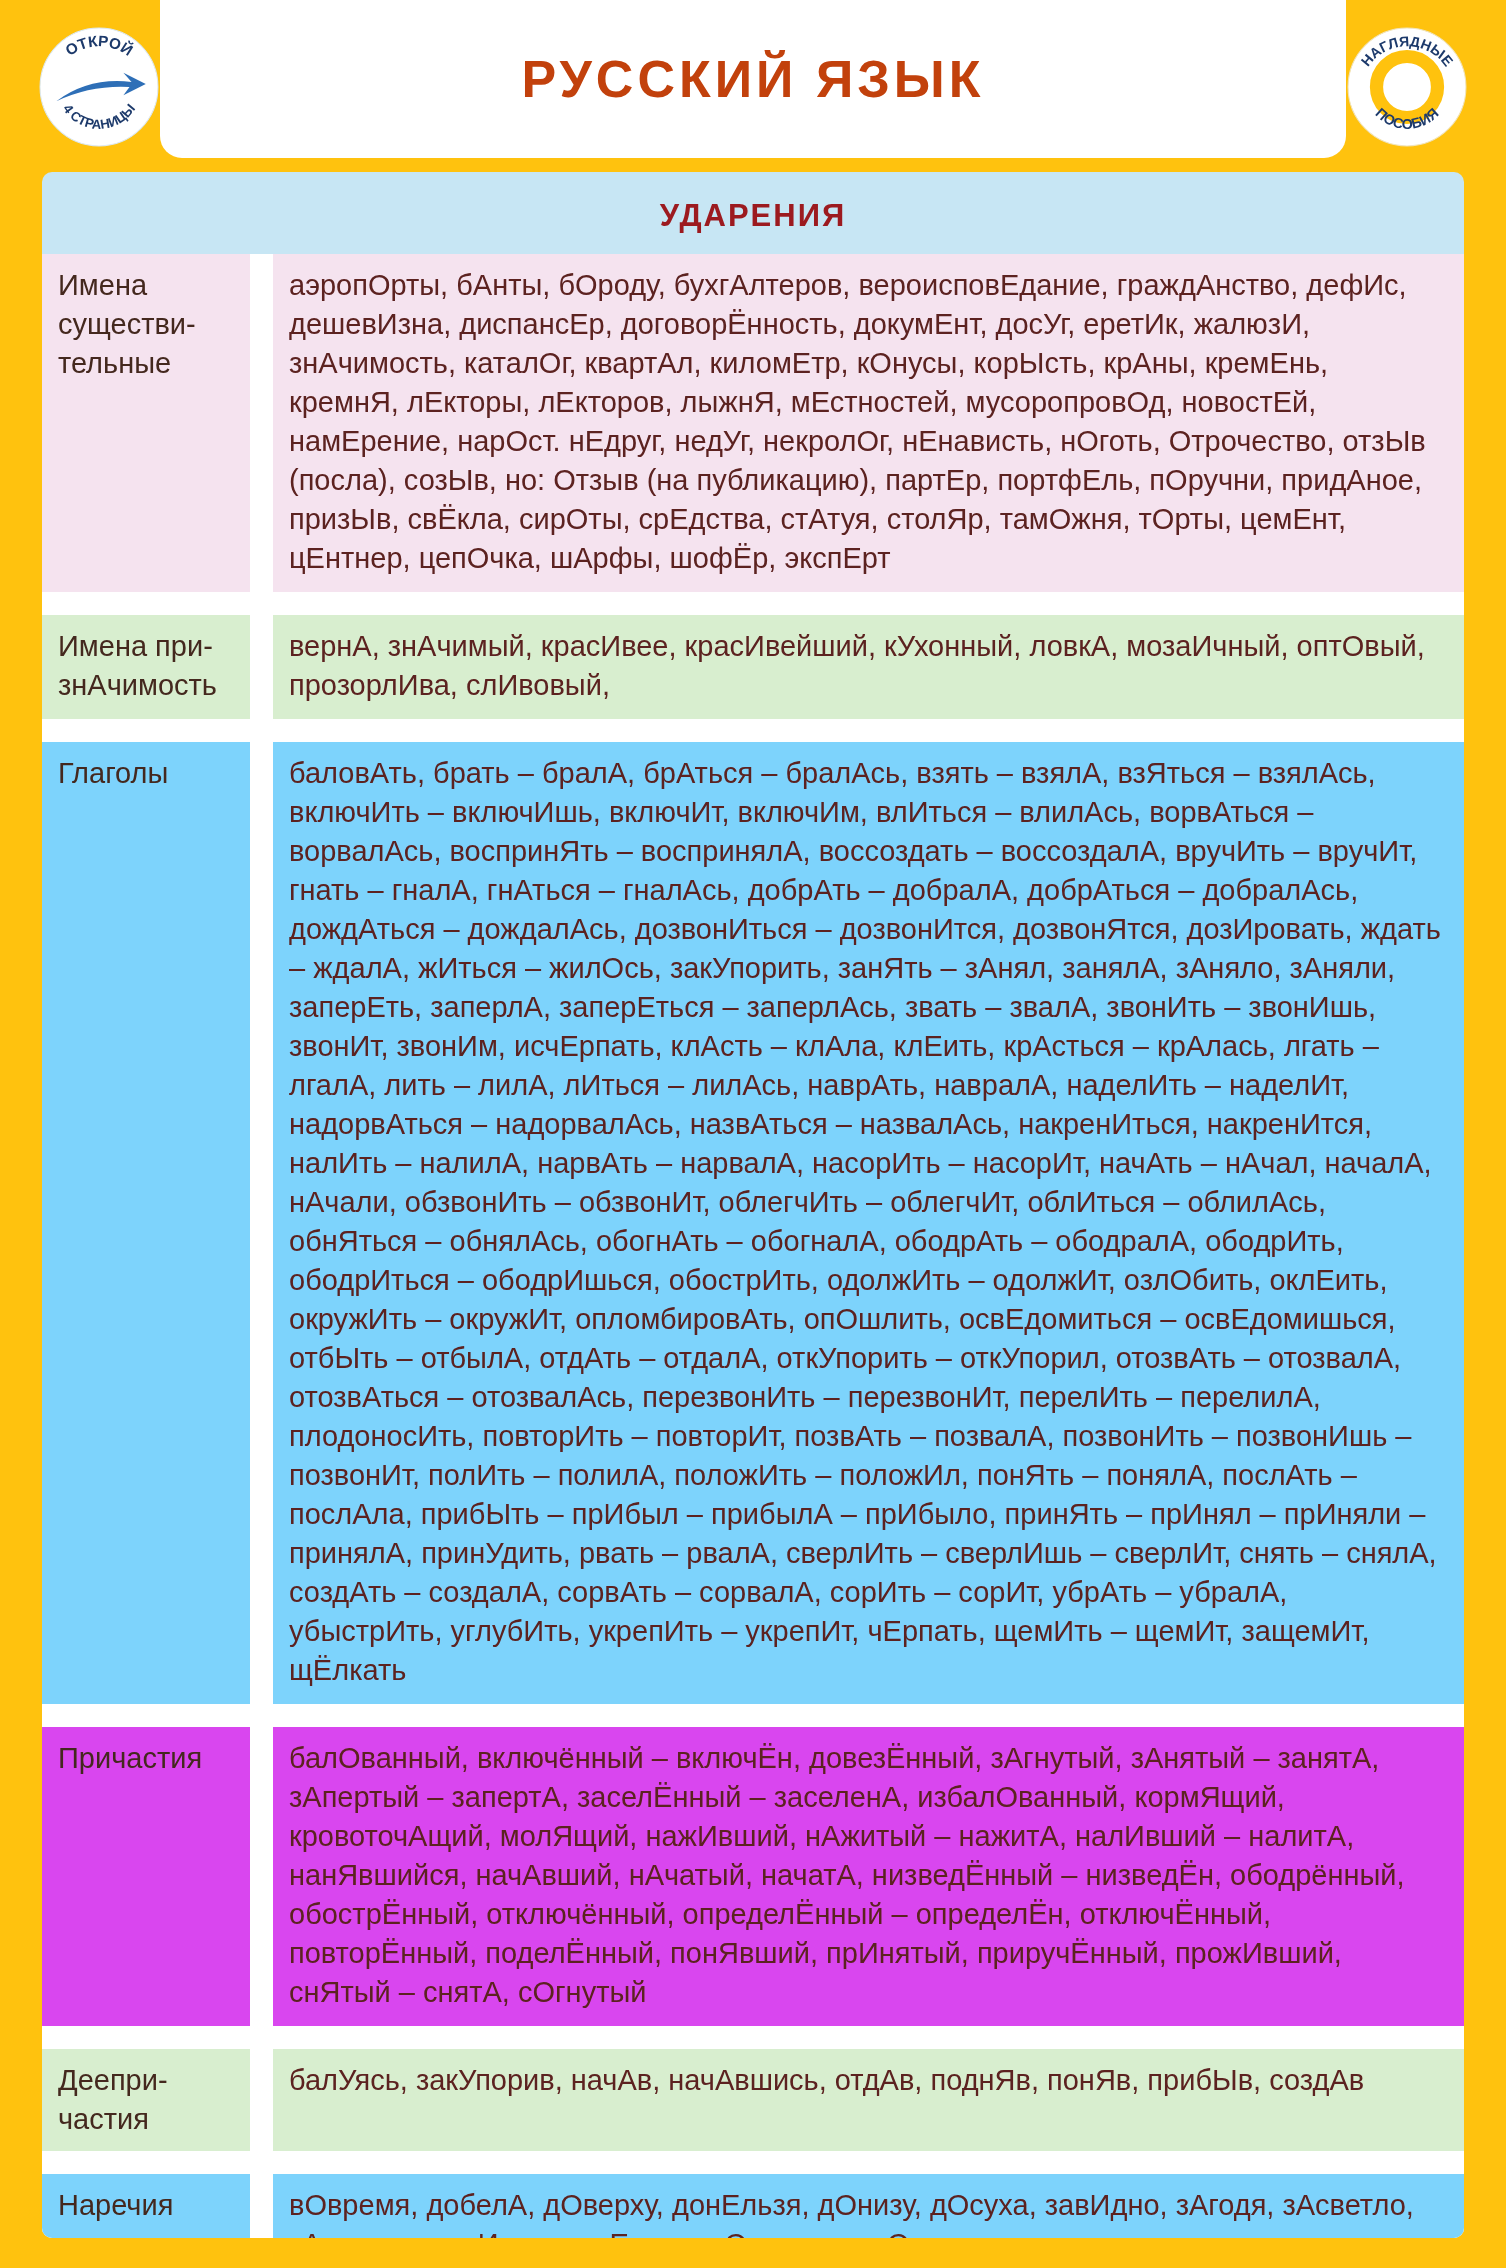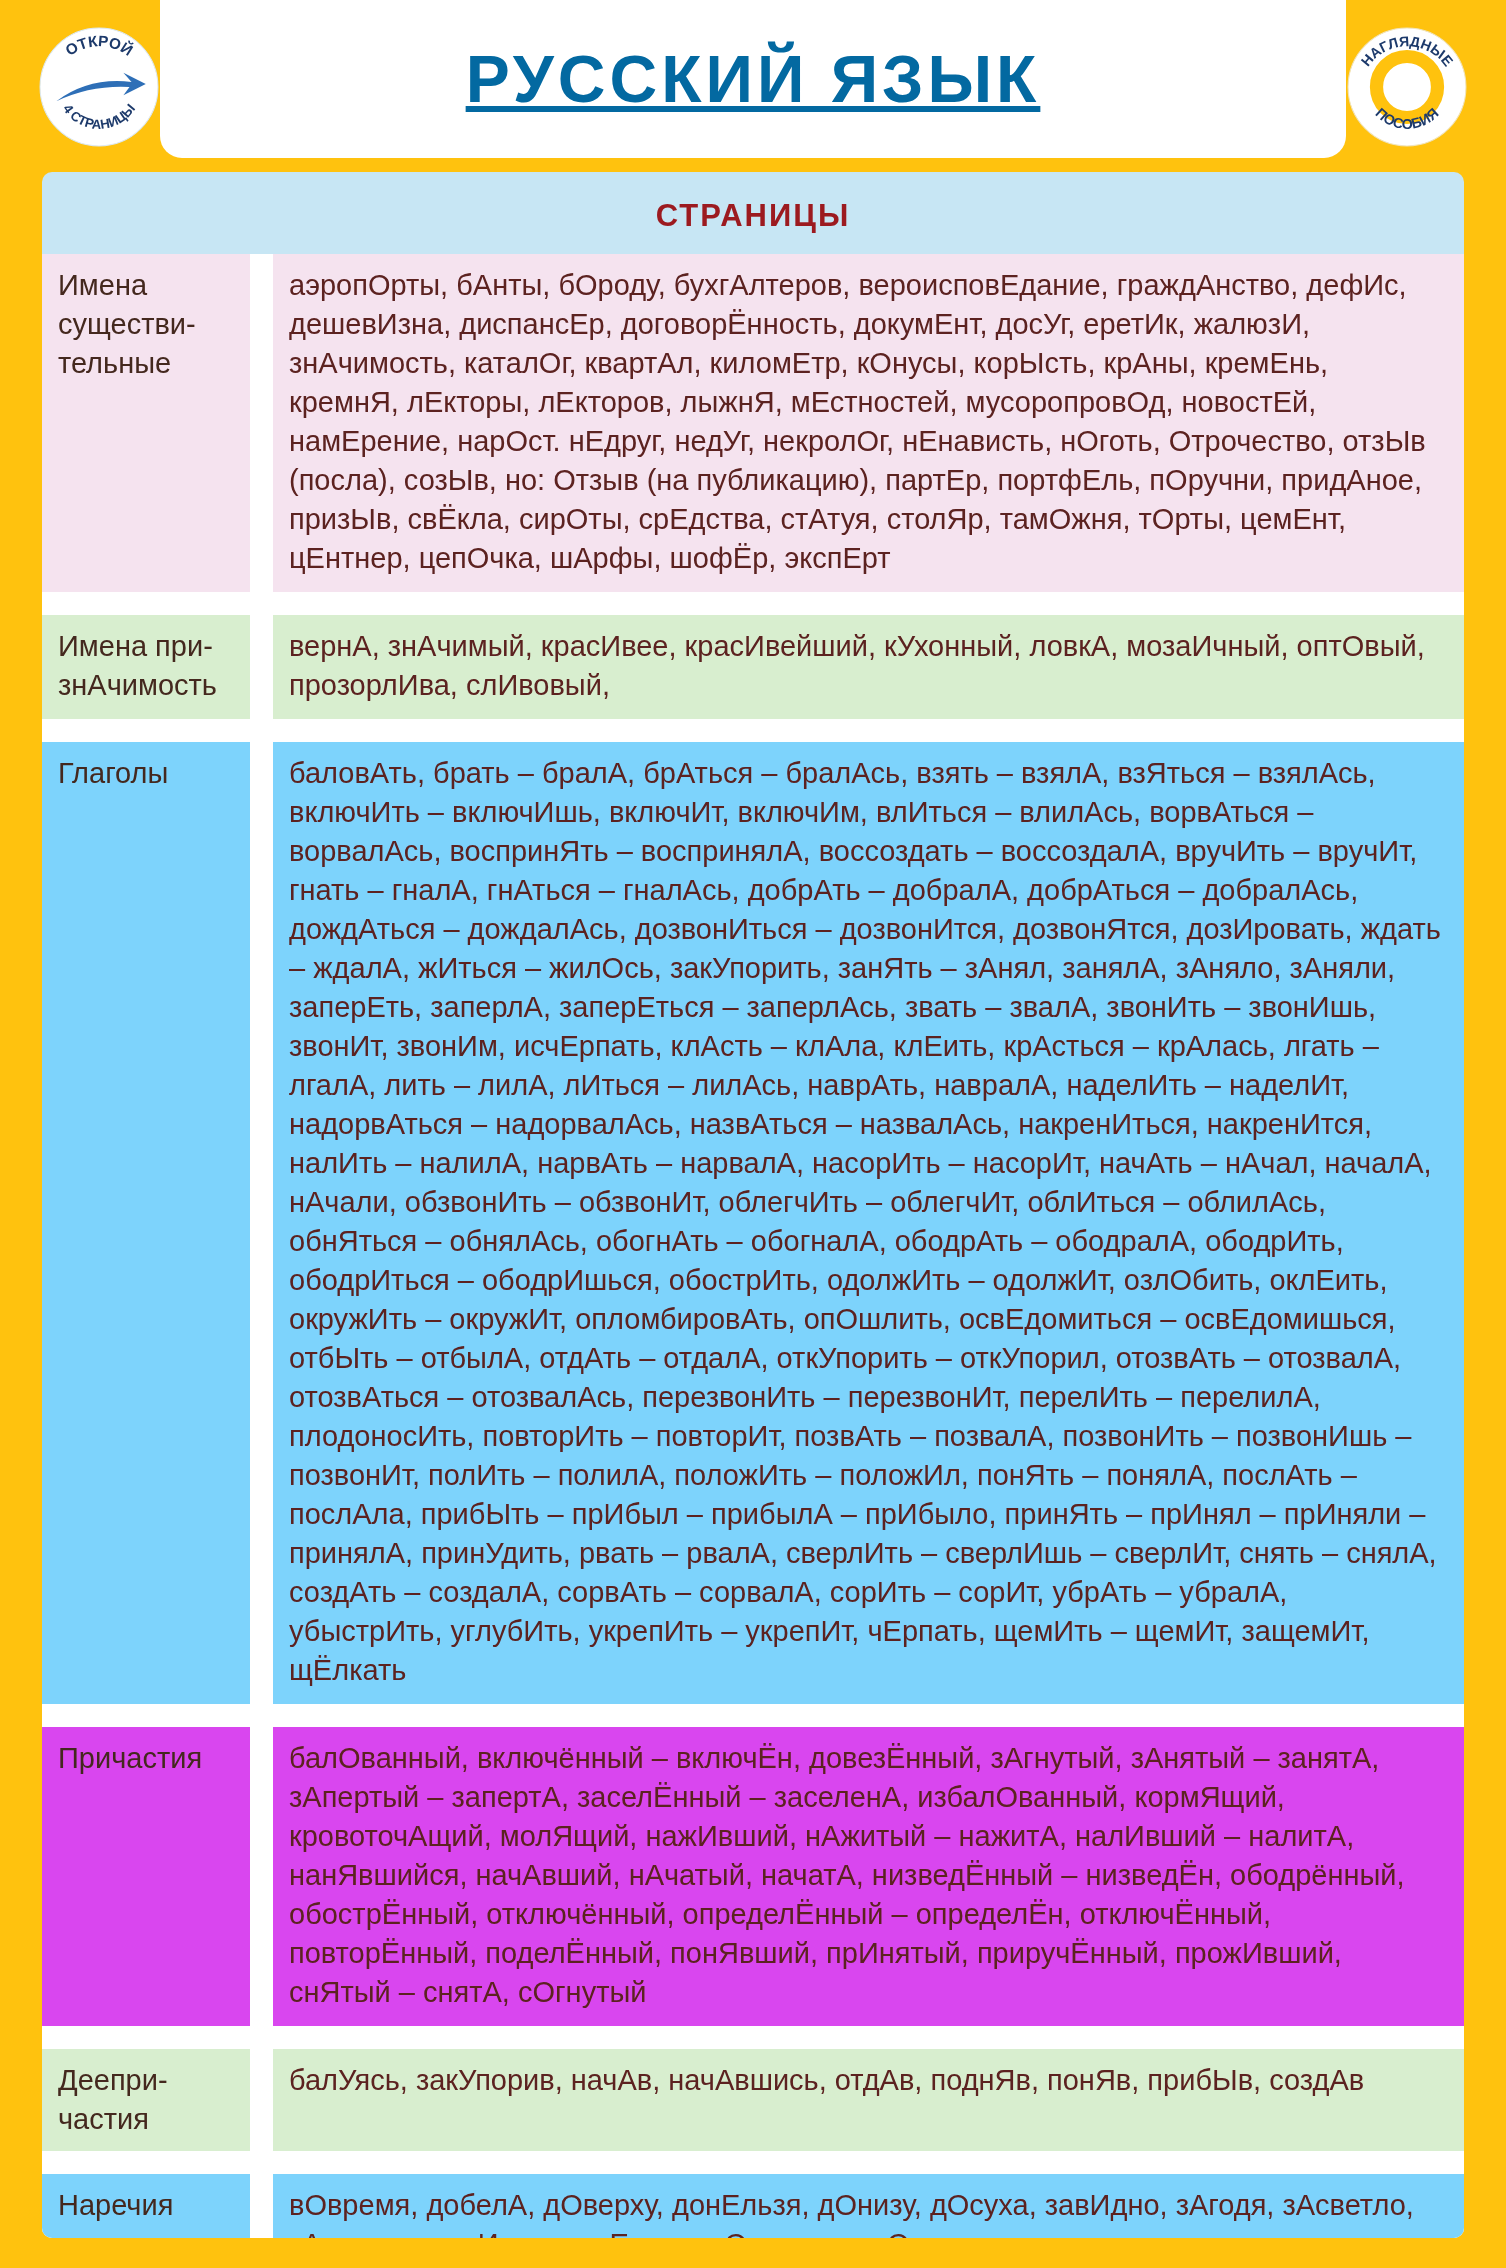--- a/index.html
+++ b/index.html
@@ -26,26 +26,25 @@
     left: 160px; right: 160px;
     top: 0;
     height: 158px;
     background: #ffffff;
     border-radius: 0 0 22px 22px;
     display: flex;
     align-items: center;
     justify-content: center;
   }
   .page-title {
-    color: #0369a1;
-    font-size: 66px;
+    color: #c2410c;
+    font-size: 52px;
     font-weight: bold;
     letter-spacing: 4px;
     white-space: nowrap;
-    text-decoration: underline;
   }
   .badge {
     position: absolute;
     top: 26px;
     width: 122px;
     height: 122px;
   }
   .badge-left  { left: 38px; }
   .badge-right { right: 38px; }
 
@@ -147,21 +146,21 @@
       <text font-size="14" text-anchor="middle">
         <textPath href="#arcB2" startOffset="50%">ПОСОБИЯ</textPath>
       </text>
     </svg>
   </div>
 
 </div>
 
 <div class="panel">
 
-  <div class="section-title">СТРАНИЦЫ</div>
+  <div class="section-title">УДАРЕНИЯ</div>
 
   <div class="accent-table">
 
     <div class="cell label-cell bg-pink">
       <span class="label-text">Имена существи-
 тельные</span>
     </div>
     <div class="cell content-cell bg-pink">
       <span>аэропОрты, бАнты, бОроду, бухгАлтеров, вероисповЕдание, граждАнство, дефИс, дешевИзна, диспансЕр, договорЁнность, докумЕнт, досУг, еретИк, жалюзИ, знАчимость, каталОг, квартАл, киломЕтр, кОнусы, корЫсть, крАны, кремЕнь, кремнЯ, лЕкторы, лЕкторов, лыжнЯ, мЕстностей, мусоропровОд, </span><span class="italic">новостЕй,</span><span> намЕрение, нарОст. нЕдруг, недУг, некролОг, нЕнависть, нОготь, Отрочество, отзЫв (посла), созЫв, но: Отзыв (на публикацию), партЕр, портфЕль, пОручни, придАное, призЫв, свЁкла, сирОты, срЕдства, стАтуя, столЯр, тамОжня, тОрты, цемЕнт, цЕнтнер, цепОчка, шАрфы, шофЁр, экспЕрт</span>
     </div>

